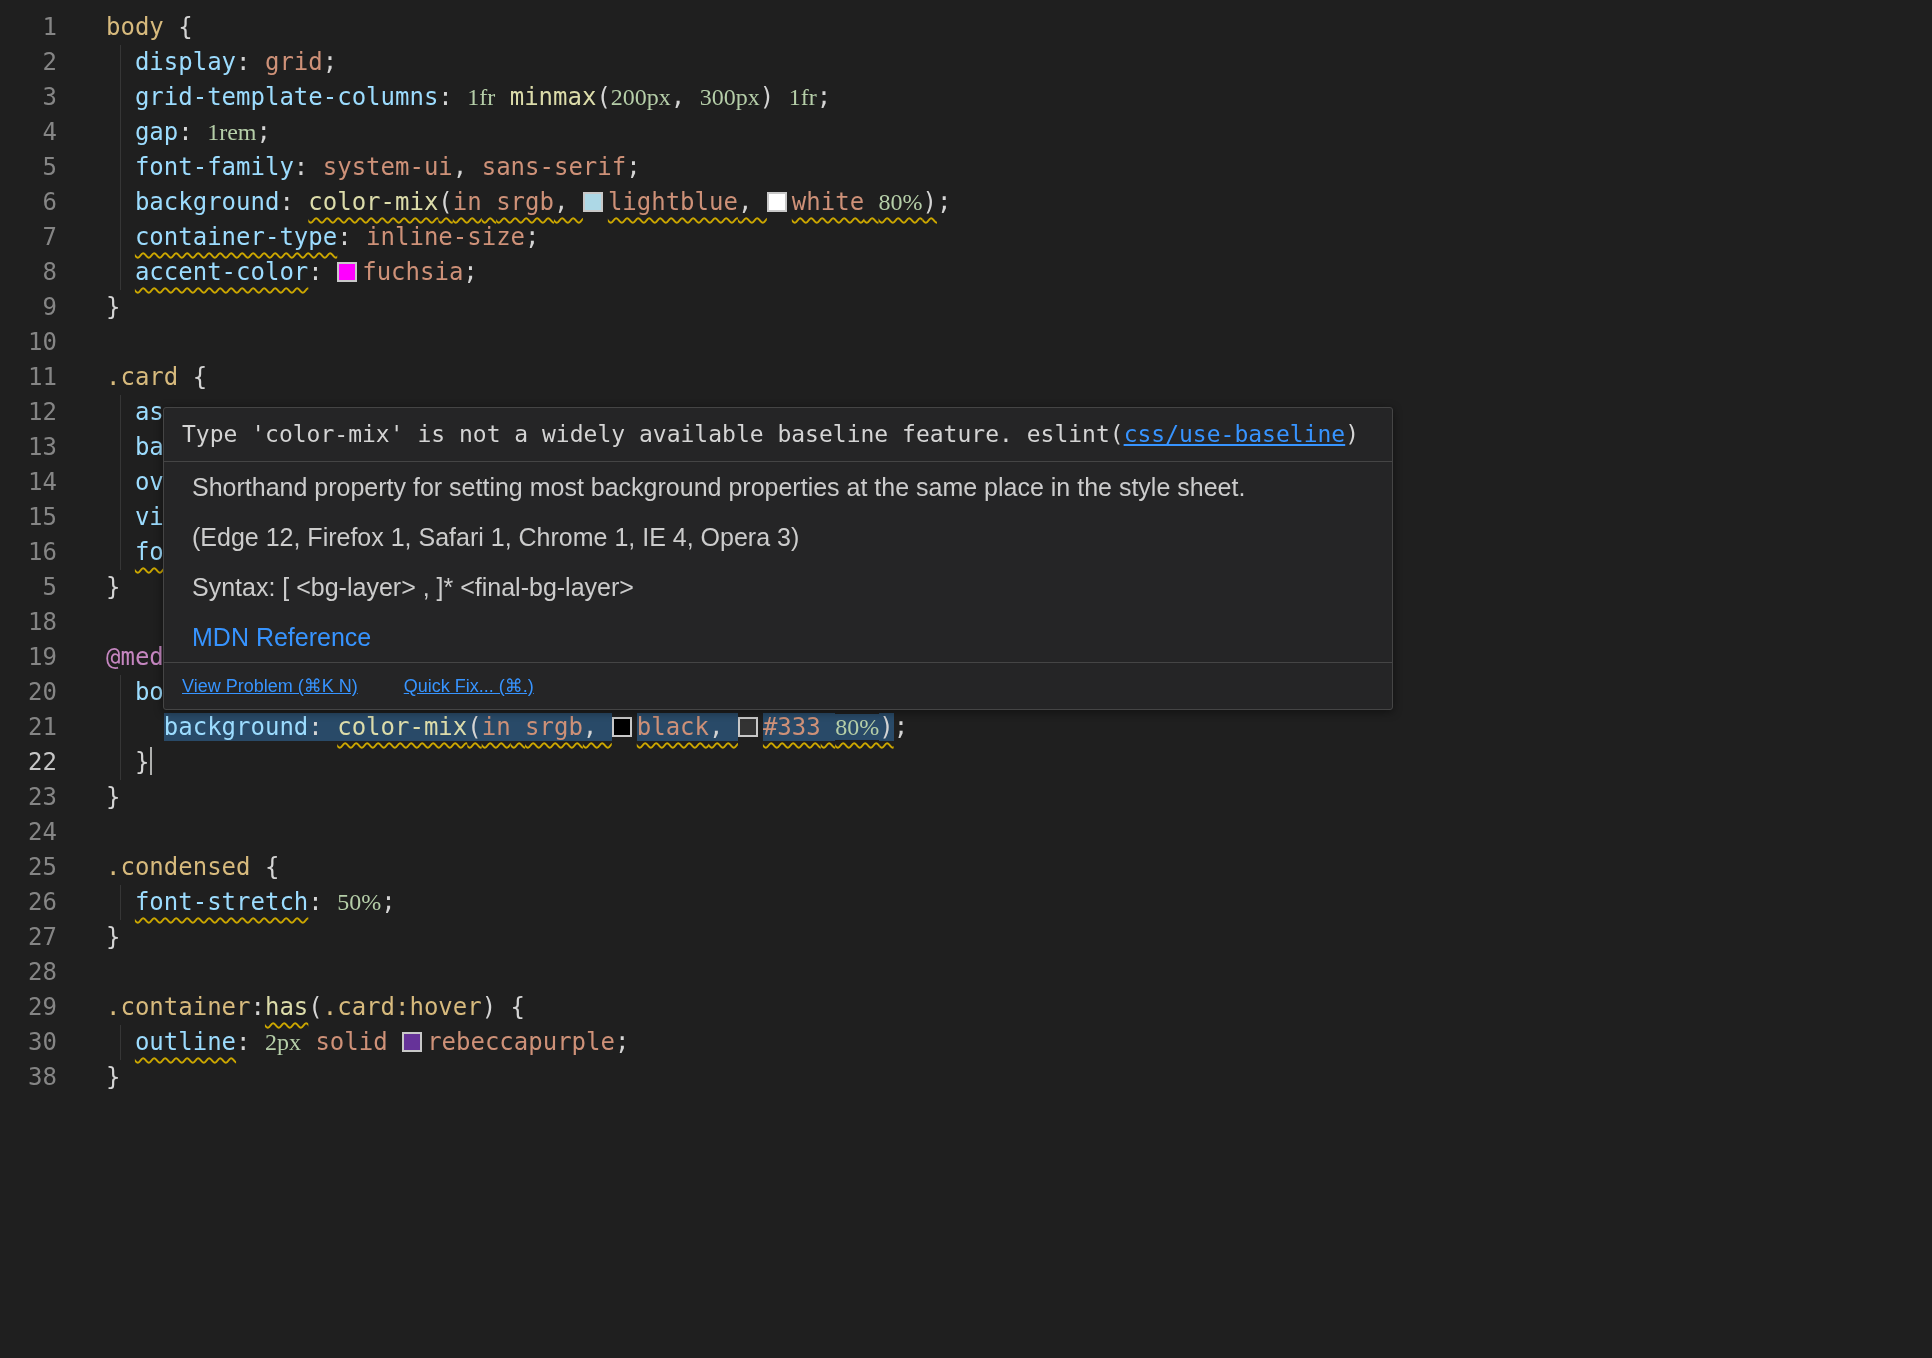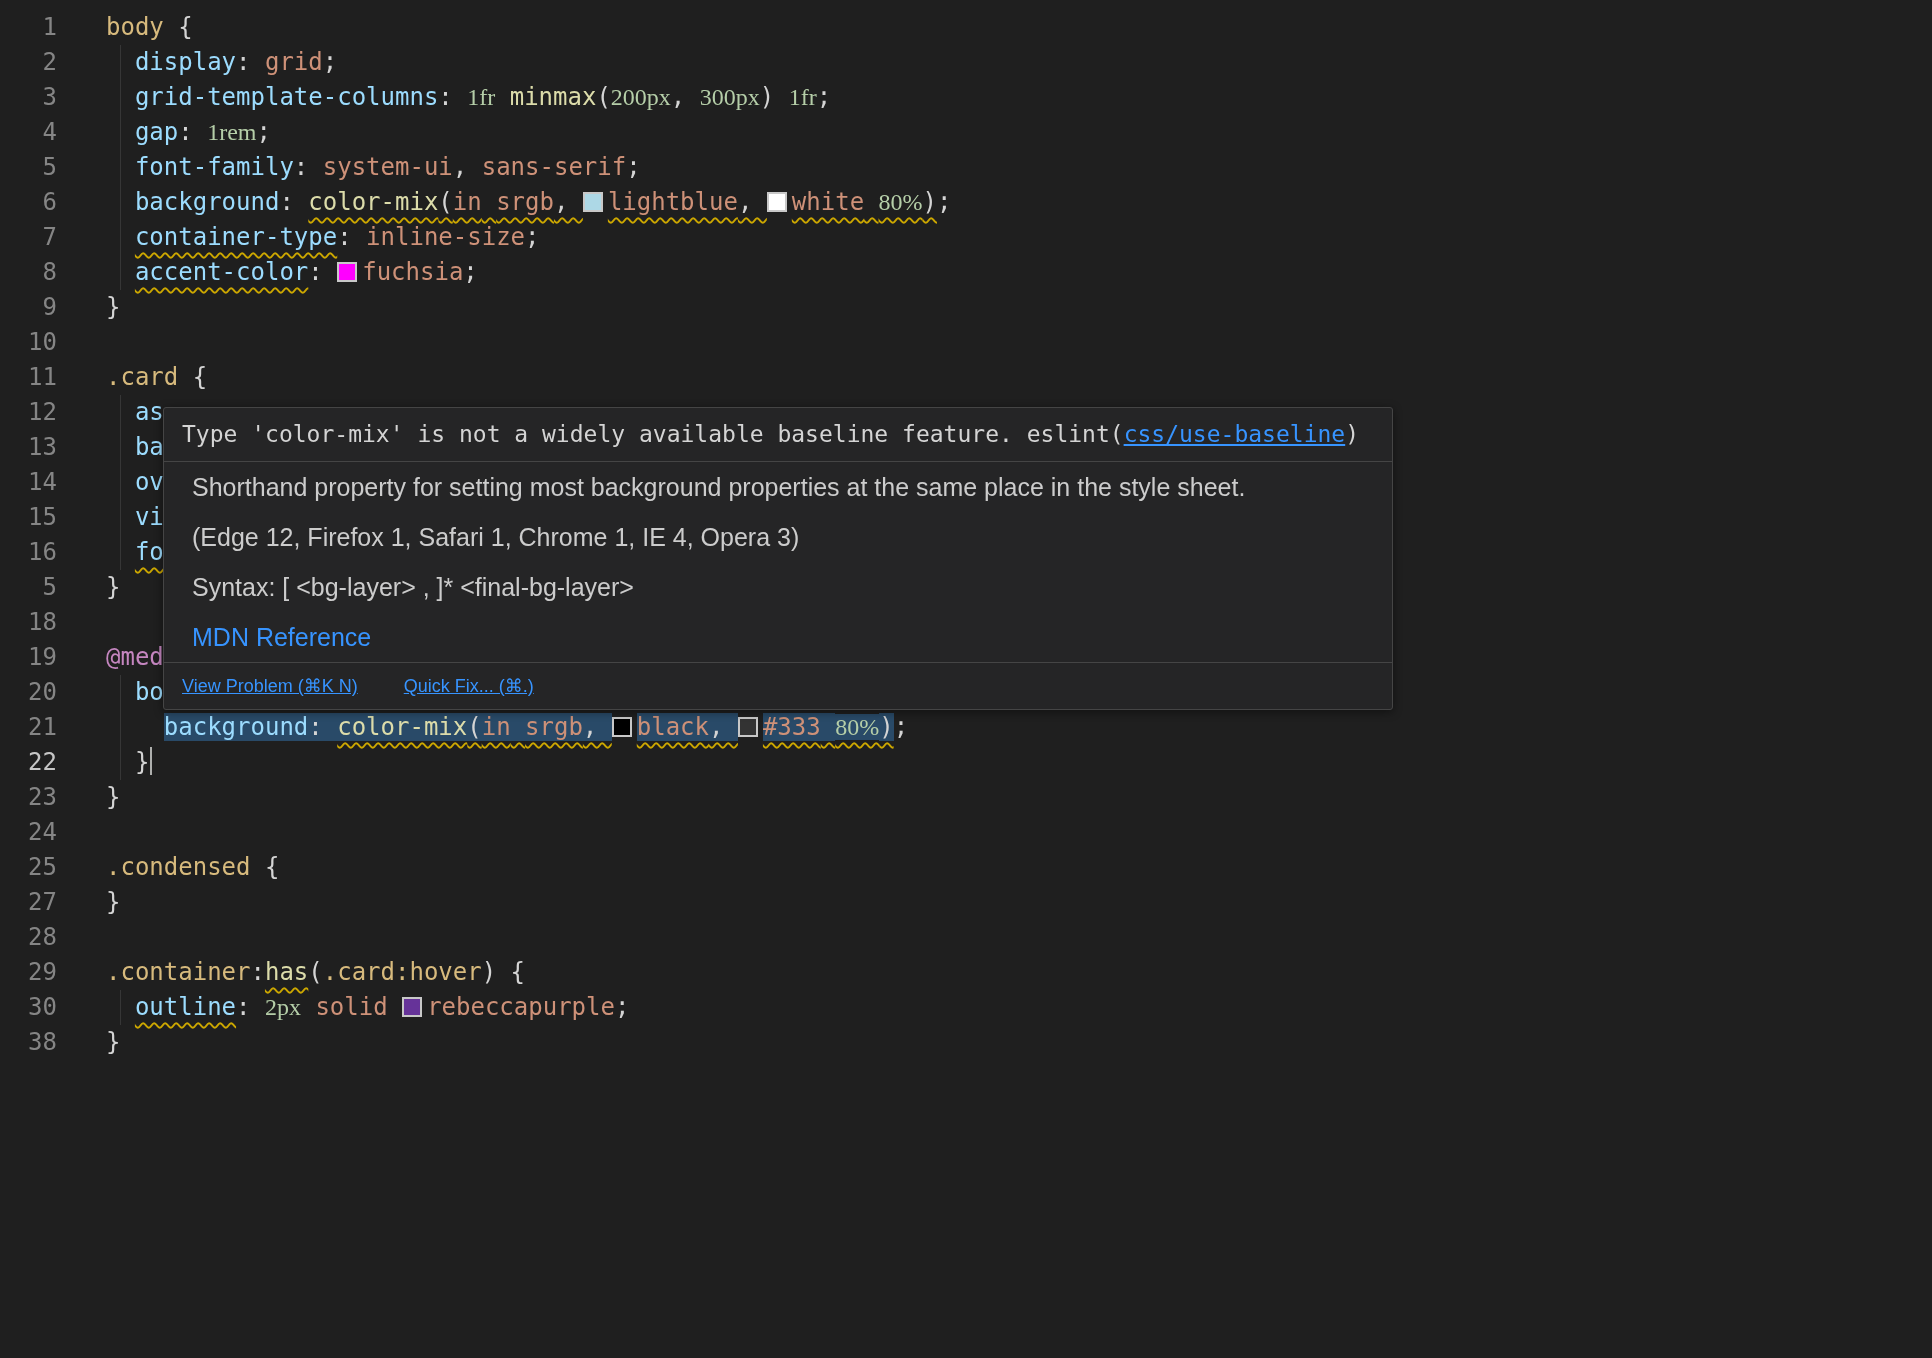--- a/index.html
+++ b/index.html
@@ -102,20 +102,21 @@
       <div class="line"><span class="guide" style="left: 120px;"></span><span class="gutter">16</span><span class="tok">  </span><span class="tok tok-prop squiggle">fo</span></div>
       <div class="line"><span class="gutter">5</span><span class="tok tok-pun">}</span></div>
       <div class="line"><span class="gutter">18</span></div>
       <div class="line"><span class="gutter">19</span><span class="tok tok-at">@med</span></div>
       <div class="line"><span class="guide" style="left: 120px;"></span><span class="gutter">20</span><span class="tok">  </span><span class="tok tok-prop">bo</span></div>
       <div class="line"><span class="guide" style="left: 120px;"></span><span class="gutter">21</span><span class="tok">    </span><span class="tok tok-prop selected">background</span><span class="tok tok-pun selected">: </span><span class="tok tok-fn squiggle selected">color-mix</span><span class="tok tok-pun squiggle selected">(</span><span class="tok tok-val squiggle selected">in</span><span class="tok squiggle selected"> </span><span class="tok tok-val squiggle selected">srgb</span><span class="tok tok-pun squiggle selected">, </span><span class="swatch squiggle selected" style="background-color: rgb(0, 0, 0);"></span><span class="tok tok-val squiggle selected">black</span><span class="tok tok-pun squiggle selected">, </span><span class="swatch squiggle selected" style="background-color: rgb(51, 51, 51);"></span><span class="tok tok-val squiggle selected">#333</span><span class="tok squiggle selected"> </span><span class="tok tok-num squiggle selected">80%</span><span class="tok tok-pun squiggle selected">)</span><span class="tok tok-pun">;</span></div>
       <div class="line"><span class="guide" style="left: 120px;"></span><span class="gutter active">22</span><span class="tok">  </span><span class="tok tok-pun">}</span><span class="cursor"></span></div>
       <div class="line"><span class="gutter">23</span><span class="tok tok-pun">}</span></div>
       <div class="line"><span class="gutter">24</span></div>
       <div class="line"><span class="gutter">25</span><span class="tok tok-sel">.condensed</span><span class="tok tok-pun"> {</span></div>
+      <div class="line"><span class="guide" style="left: 120px;"></span><span class="gutter">26</span><span class="tok">  </span><span class="tok tok-prop squiggle">font-stretch</span><span class="tok tok-pun">: </span><span class="tok tok-num">50%</span><span class="tok tok-pun">;</span></div>
       <div class="line"><span class="gutter">27</span><span class="tok tok-pun">}</span></div>
       <div class="line"><span class="gutter">28</span></div>
       <div class="line"><span class="gutter">29</span><span class="tok tok-sel">.container</span><span class="tok tok-pun">:</span><span class="tok tok-fn squiggle">has</span><span class="tok tok-pun">(</span><span class="tok tok-sel">.card</span><span class="tok tok-sel">:hover</span><span class="tok tok-pun">)</span><span class="tok tok-pun"> {</span></div>
       <div class="line"><span class="guide" style="left: 120px;"></span><span class="gutter">30</span><span class="tok">  </span><span class="tok tok-prop squiggle">outline</span><span class="tok tok-pun">: </span><span class="tok tok-num">2px</span><span class="tok"> </span><span class="tok tok-val">solid</span><span class="tok"> </span><span class="swatch" style="background-color: rgb(102, 51, 153);"></span><span class="tok tok-val">rebeccapurple</span><span class="tok tok-pun">;</span></div>
       <div class="line"><span class="gutter">38</span><span class="tok tok-pun">}</span></div>
     </div>
 
   <div class="tooltip">
     <div class="tt-diagnostic"><span>Type 'color-mix' is not a widely available baseline feature.</span><span> eslint(</span><a class="tt-rule-link">css/use-baseline</a><span>)</span></div>
     <div class="tt-docs">

